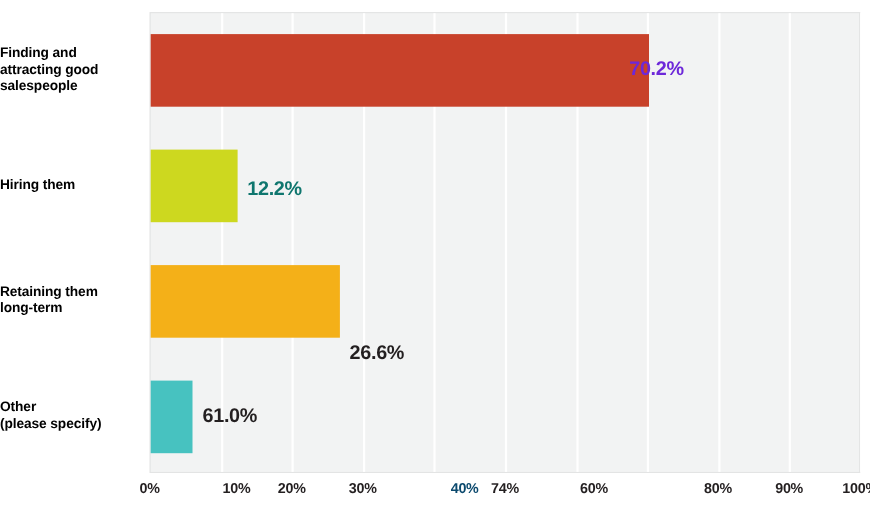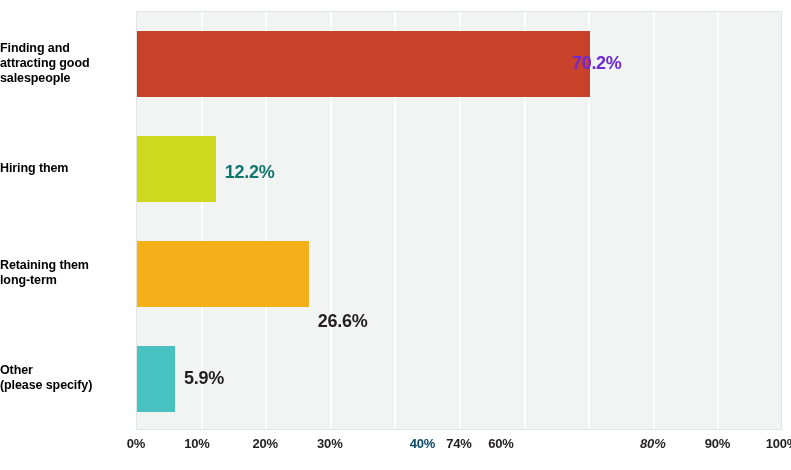--- a/index.html
+++ b/index.html
@@ -131,30 +131,30 @@
         <div class="bar" style="top: 124.125px; width: 78.812px; background: rgb(205, 216, 31);"></div>
         <div class="bar" style="top: 228.875px; width: 171.836px; background: rgb(244, 176, 24);"></div>
         <div class="bar" style="top: 333.625px; width: 38.114px; background: rgb(71, 194, 192);"></div>
       </div>
   </div>
 
   <div>
       <div class="value-label" style="left: 572px; top: 63.375px; color: #6d28d9;">70.2%</div>
       <div class="value-label" style="left: 224.812px; top: 172px; color: #0f766e;">12.2%</div>
       <div class="value-label" style="left: 317.836px; top: 272.875px; color: rgb(35, 31, 32); margin-top: 48px;">26.6%</div>
-      <div class="value-label" style="left: 184.114px; top: 377.625px; color: rgb(35, 31, 32);">5.9%</div>
+      <div class="value-label" style="left: 184.114px; top: 377.625px; color: rgb(35, 31, 32);">61.0%</div>
     </div>
 
   <div class="x-ticks">
       <div class="x-tick" style="left: 0px; color: rgb(35, 31, 32);">0%</div>
-      <div class="x-tick" style="left: 61px; color: rgb(35, 31, 32);">10%</div>
+      <div class="x-tick" style="left: 79px; color: rgb(35, 31, 32);">10%</div>
       <div class="x-tick" style="left: 129.2px; color: rgb(35, 31, 32);">20%</div>
       <div class="x-tick" style="left: 193.8px; color: rgb(35, 31, 32);">30%</div>
       <div class="x-tick" style="left: 258.4px; color: #0c4a6e; margin-left: 28px;">40%</div>
       <div class="x-tick" style="left: 323px; color: rgb(35, 31, 32);">74%</div>
-      <div class="x-tick" style="left: 365px; color: rgb(35, 31, 32);">60%</div>
+      <div class="x-tick" style="left: 404px; color: rgb(35, 31, 32);">60%</div>
       <div class="x-tick" style="left: 452.2px; color: rgb(35, 31, 32); margin-top: 48px;">70%</div>
-      <div class="x-tick" style="left: 516.8px; color: rgb(35, 31, 32); font-style: italic;">80%</div>
+      <div class="x-tick" style="left: 516.8px; color: rgb(35, 31, 32);">80%</div>
       <div class="x-tick" style="left: 581.4px; color: rgb(35, 31, 32);">90%</div>
       <div class="x-tick" style="left: 646px; color: rgb(35, 31, 32);">100%</div>
     </div>
 
 </div>
 
 </body></html>

